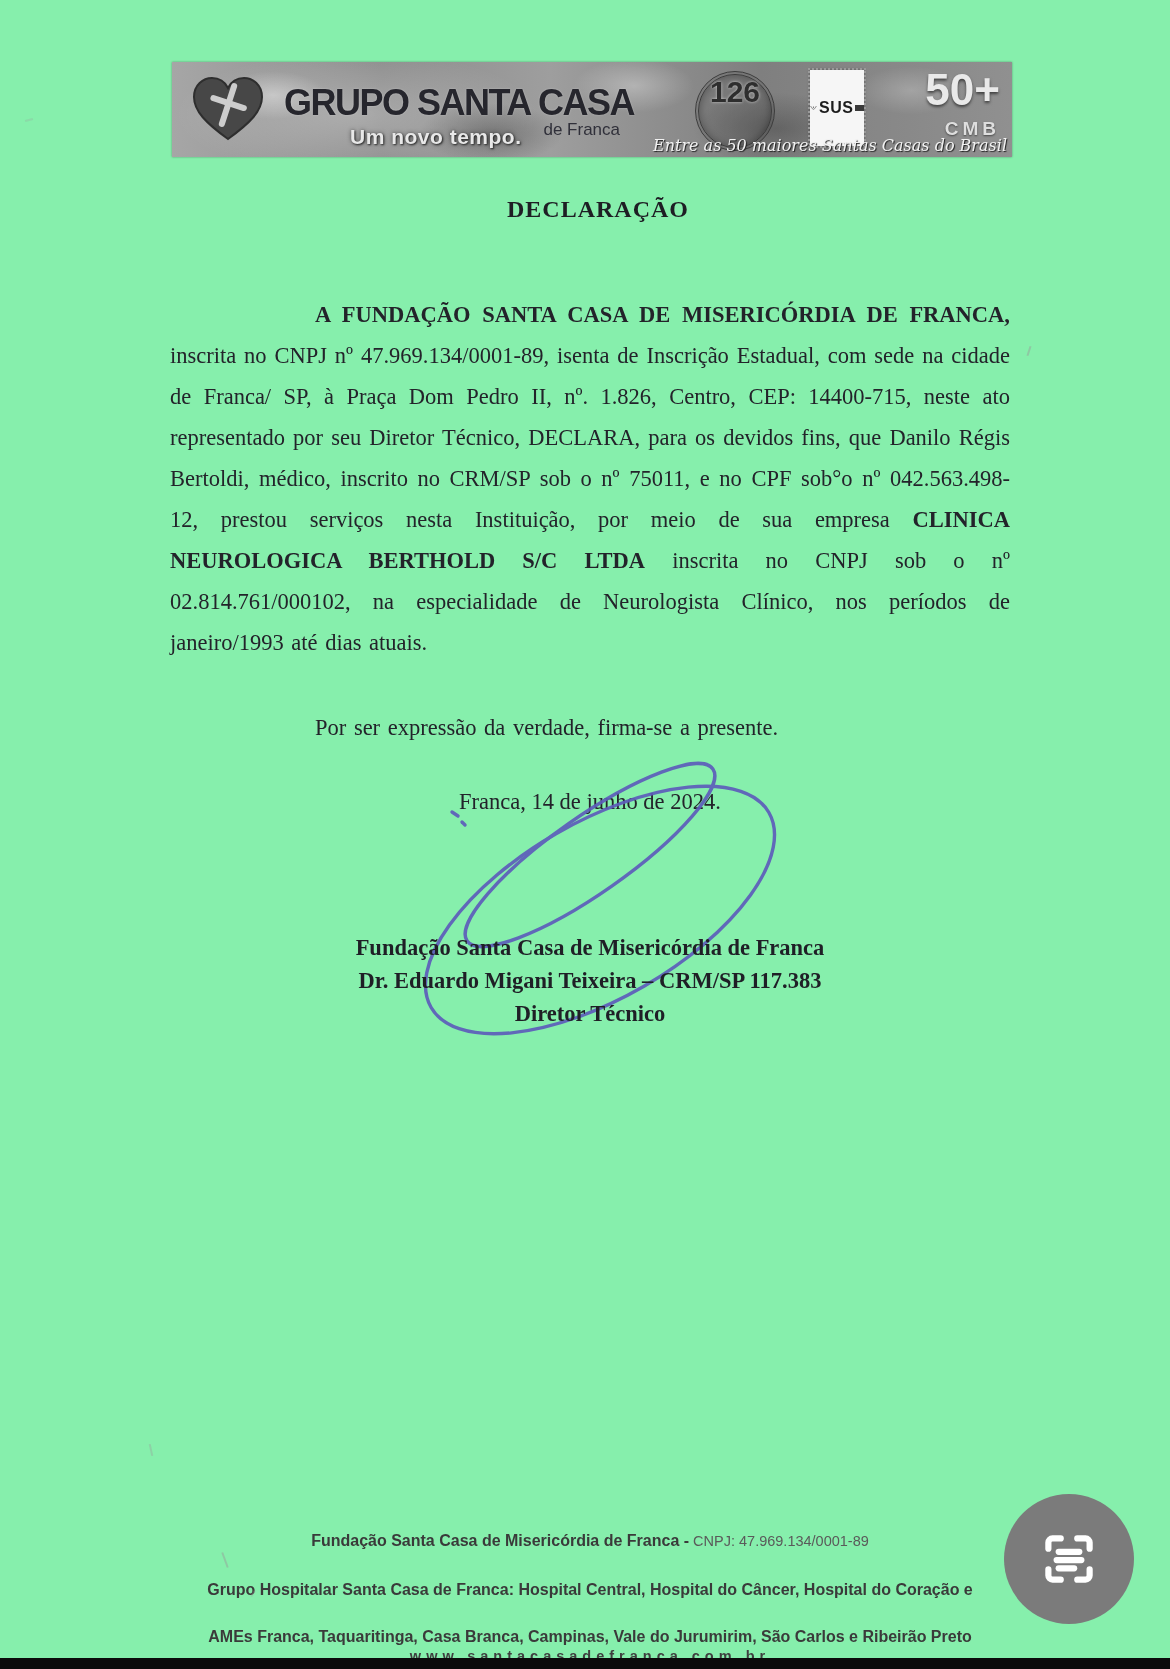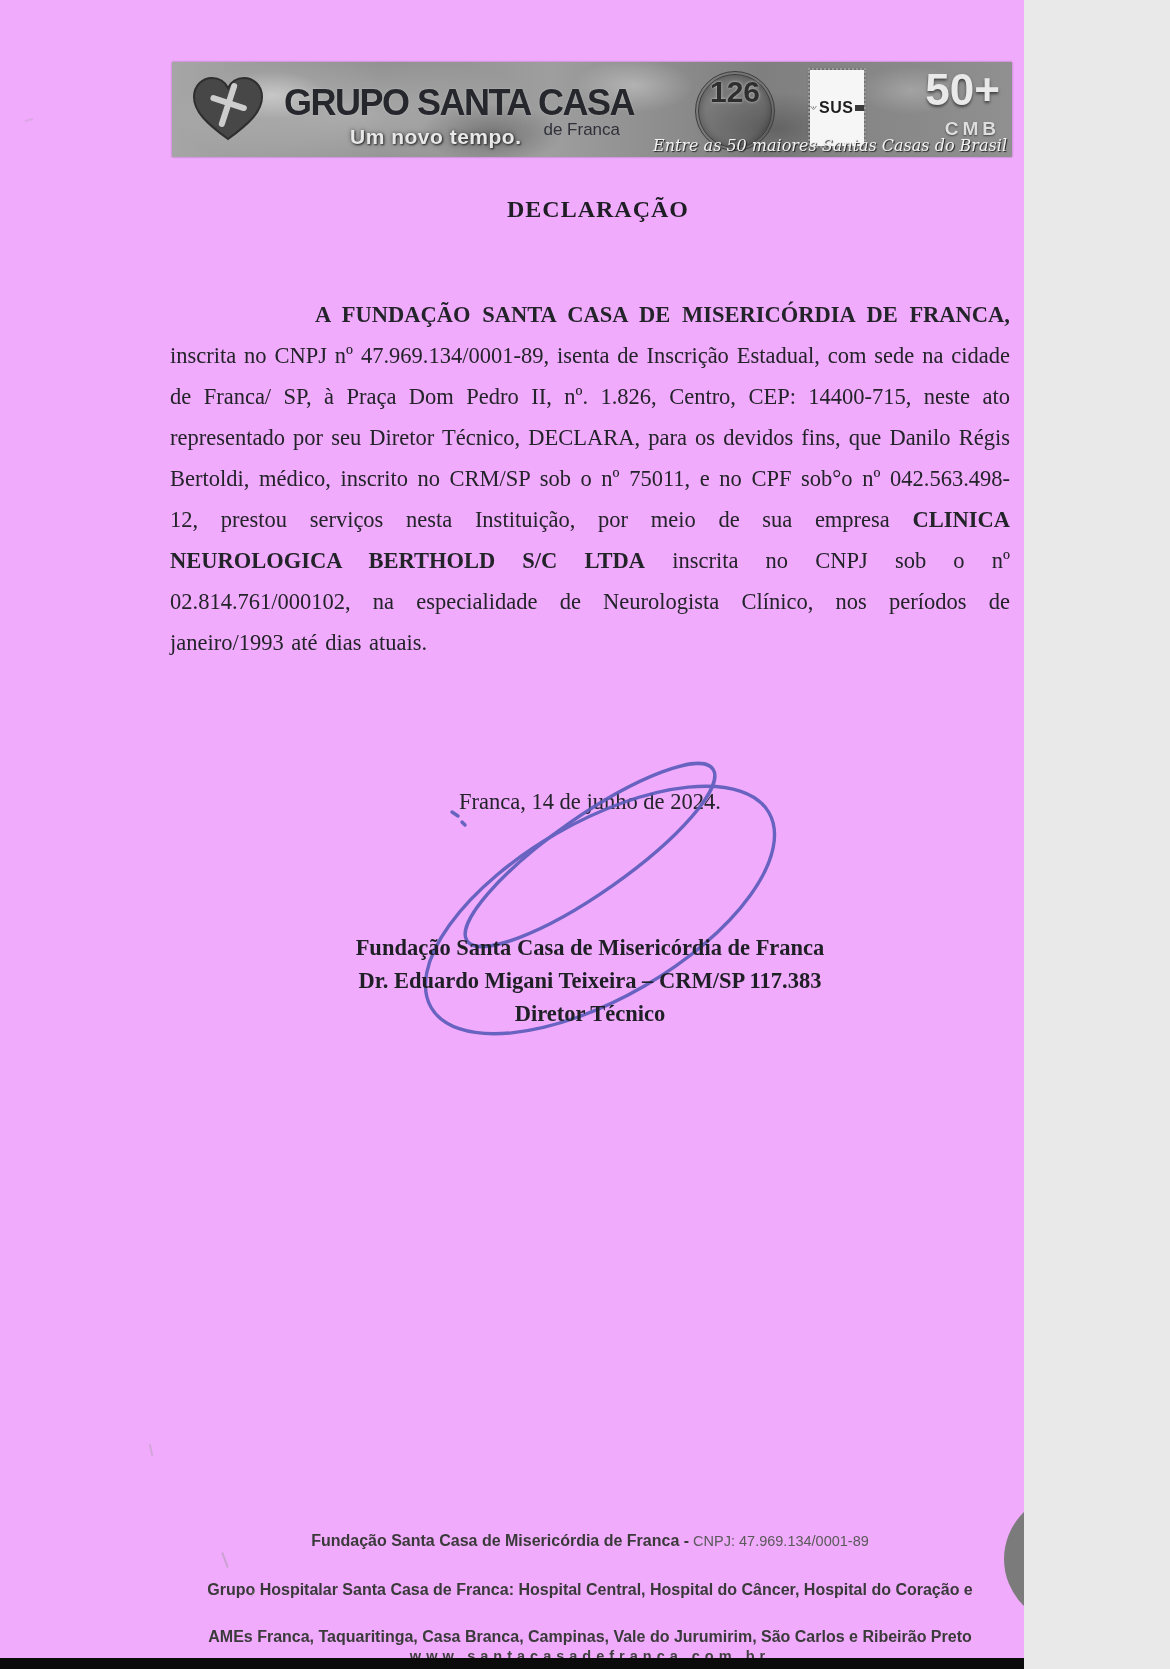--- a/index.html
+++ b/index.html
@@ -1,17 +1,17 @@
 <!DOCTYPE html>
 <html><head>
 <meta charset="utf-8">
 <style>
   html,body{margin:0;padding:0;background:#e9e9e9;}
   .page{
-    position:relative;width:1024px;height:1669px;background:#f0abfc;
+    position:relative;width:1170px;height:1669px;background:#86efac;
     overflow:hidden;font-family:"Liberation Serif",serif;color:#23232a;
   }
   
   .banner{
     position:absolute;left:172px;top:62px;width:840px;height:95px;
     background:
       radial-gradient(90px 40px at 12% 35%, rgba(255,255,255,.38), transparent 60%),
       radial-gradient(120px 50px at 38% 75%, rgba(20,20,20,.28), transparent 60%),
       radial-gradient(100px 45px at 55% 25%, rgba(255,255,255,.30), transparent 60%),
       radial-gradient(140px 60px at 72% 70%, rgba(15,15,15,.25), transparent 60%),
@@ -133,20 +133,21 @@
       <span class="big">50+</span>
       <span class="cmb">CMB</span>
     </div>
     <div class="banner-script">Entre as 50 maiores Santas Casas do Brasil</div>
   </header>
 
   <h1 class="doc-title">DECLARAÇÃO</h1>
 
   <p class="body-par p1"><b>A FUNDAÇÃO SANTA CASA DE MISERICÓRDIA DE FRANCA,</b><span> inscrita no CNPJ nº 47.969.134/0001-89, isenta de Inscrição Estadual, com sede na cidade de Franca/ SP, à Praça Dom Pedro II, nº. 1.826, Centro, CEP: 14400-715, neste ato representado por seu Diretor Técnico, DECLARA, para os devidos fins, que Danilo Régis Bertoldi, médico, inscrito no CRM/SP sob o nº 75011, e no CPF sob°o nº 042.563.498-12, prestou serviços nesta Instituição, por meio de sua empresa </span><b>CLINICA NEUROLOGICA BERTHOLD S/C LTDA</b><span> inscrita no CNPJ sob o nº 02.814.761/000102, na especialidade de Neurologista Clínico, nos períodos de janeiro/1993 até dias atuais.</span></p>
 
+  <p class="body-par p2">Por ser expressão da verdade, firma-se a presente.</p>
 
   <p class="date-line">Franca, 14 de junho de 2024.</p>
 
   <svg class="signature-svg" width="420" height="370" viewBox="0 0 420 370">
     <g fill="none" stroke="#5d5dbb" stroke-width="3.4" opacity=".92" stroke-linecap="round">
       <ellipse cx="190" cy="135" rx="150" ry="38" transform="rotate(-35 190 135)"></ellipse>
       <ellipse cx="200" cy="190" rx="195" ry="88" transform="rotate(-30 200 190)"></ellipse>
       <path d="M52 92 l6 4"></path>
       <path d="M62 102 l3 3"></path>
     </g>

